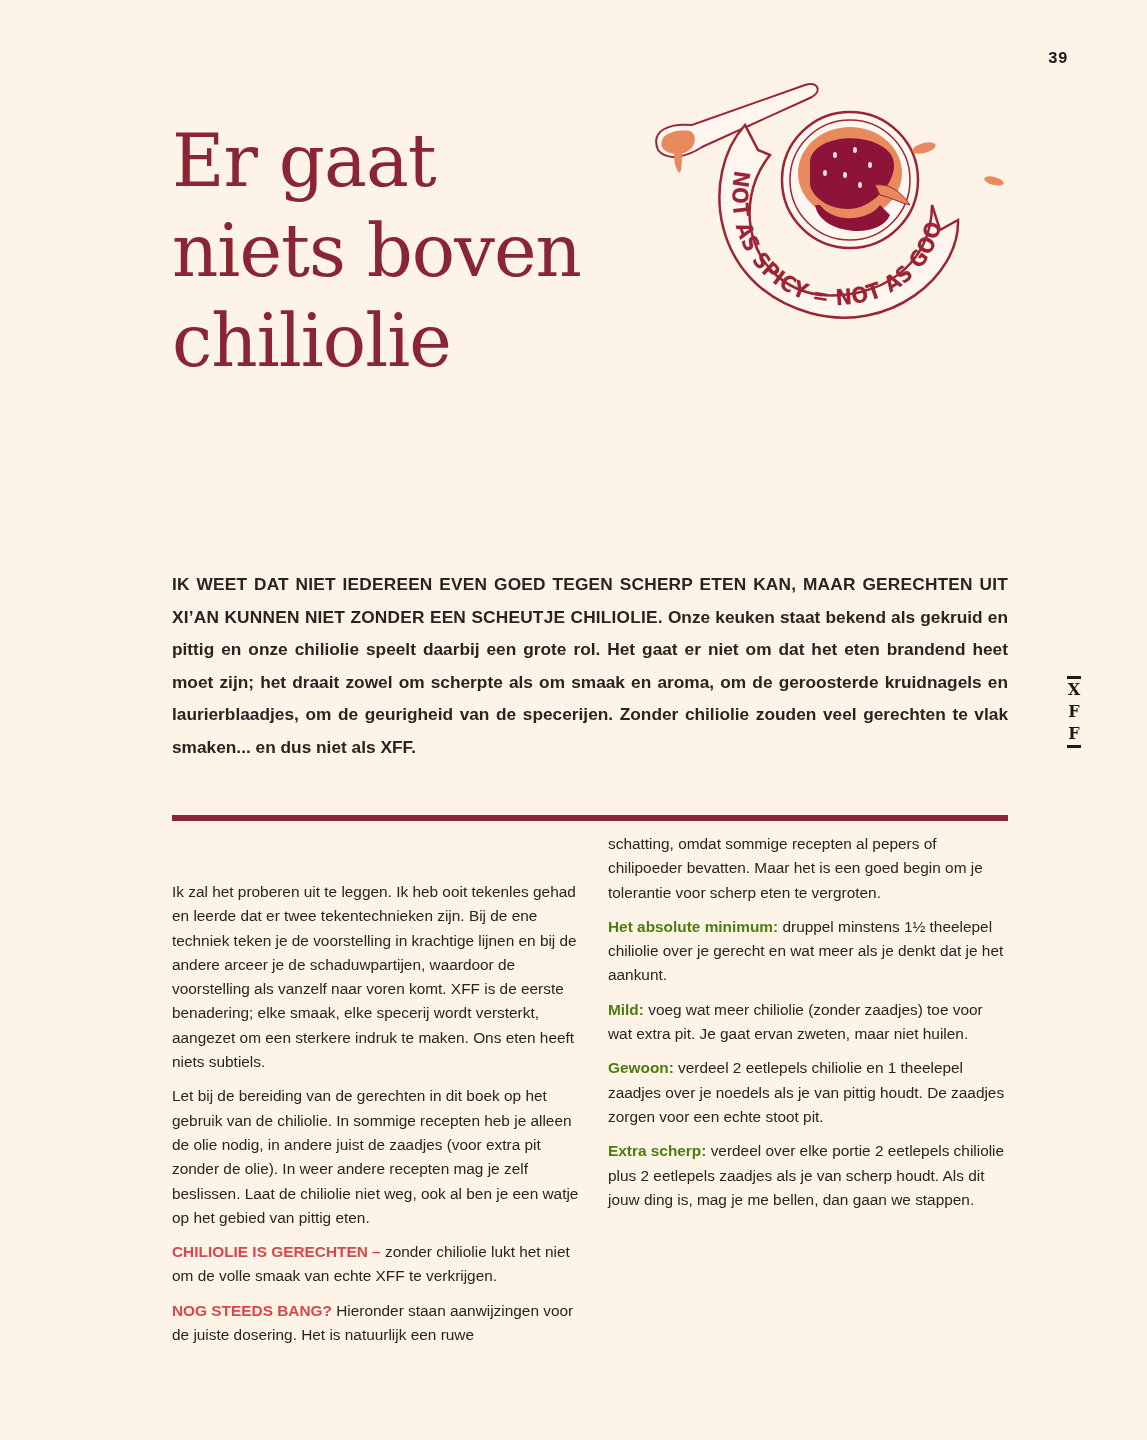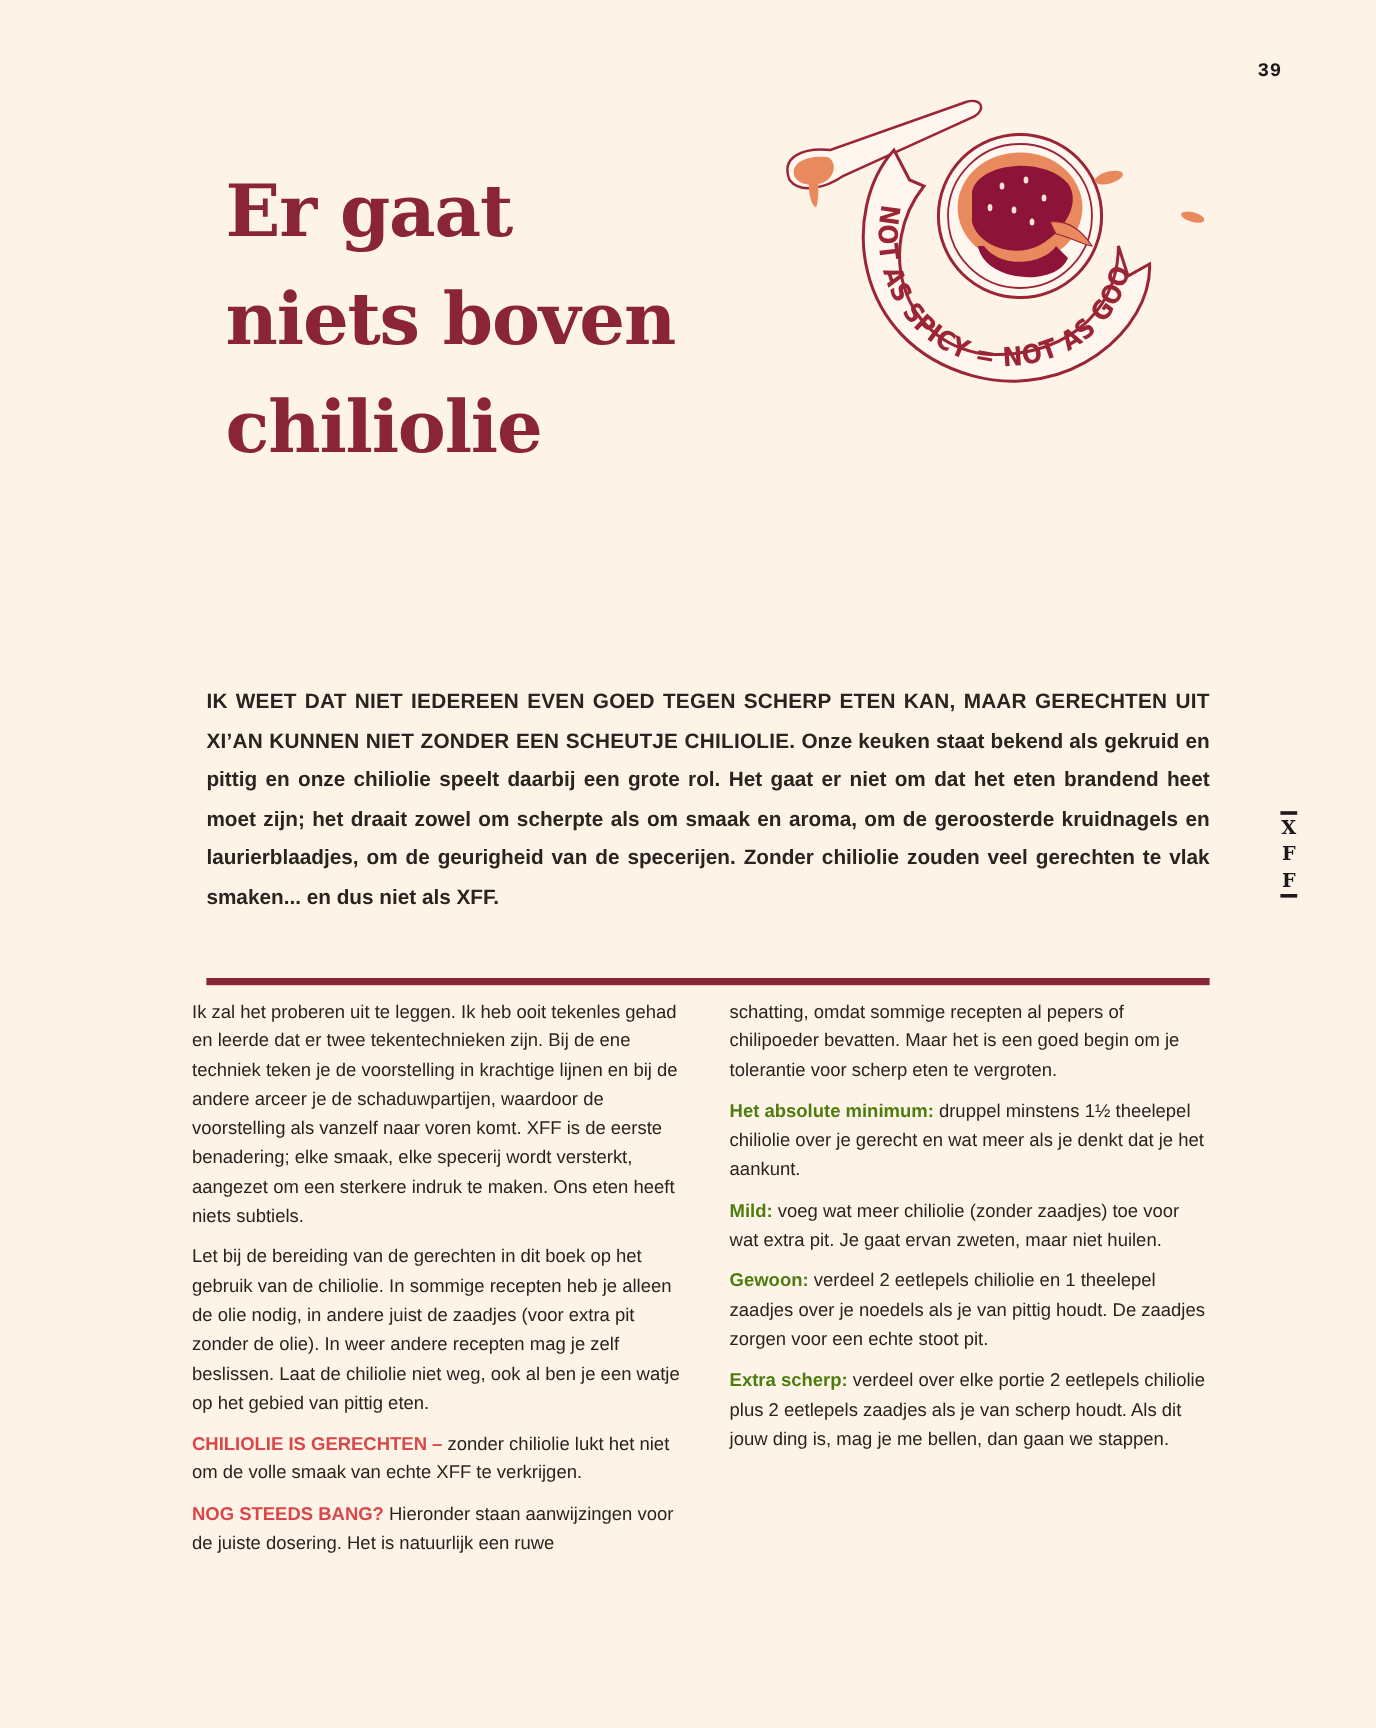--- a/index.html
+++ b/index.html
@@ -11,24 +11,24 @@
     color: #2a2320;
     font-family: "DejaVu Sans", sans-serif;
   }
   .page-number {
     position: absolute; left: 1048px; top: 50px;
     font-family: Liberation Mono, monospace;
     font-weight: 900; font-size: 16px; color: #1e1a19;
     letter-spacing: 0.5px;
   }
   .title {
-    position: absolute; left: 172px; top: 116px; margin: 16px;
+    position: absolute; left: 172px; top: 116px; margin: 0;
     font-family: "DejaVu Serif", serif;
-    font-weight: bold;
-    font-size: 60px; line-height: 90px;
+    font-weight: normal;
+    font-size: 72px; line-height: 90px;
     color: #8a2535;
     letter-spacing: -1px;
     width: 560px;
   }
   .illustration {
     position: absolute; left: 640px; top: 55px; width: 390px; height: 290px;
   }
   .lead {
     position: absolute; left: 172px; top: 568px; width: 836px;
     font-family: "Liberation Sans", sans-serif;
@@ -50,21 +50,21 @@
   }
   .divider {
     position: absolute; left: 172px; top: 815px; width: 836px; height: 6px;
     background: #8a2535;
   }
   .col {
     position: absolute; top: 832px; width: 410px;
     font-family: "Liberation Sans", sans-serif;
     font-size: 15.4px; line-height: 24.3px; color: #2a2320;
   }
-  .col.left { left: 160px; }
+  .col.left { left: 172px; margin-top: 48px; }
   .col.right { left: 608px; width: 400px; }
   .col p { margin: 0 0 10px 0; }
   .accent { color: #d9474a; font-weight: bold; }
   .term { font-weight: bold; color: #4d7c0f; }
 </style>
 </head>
 <body>
 
 <div class="page-number">39</div>
 

